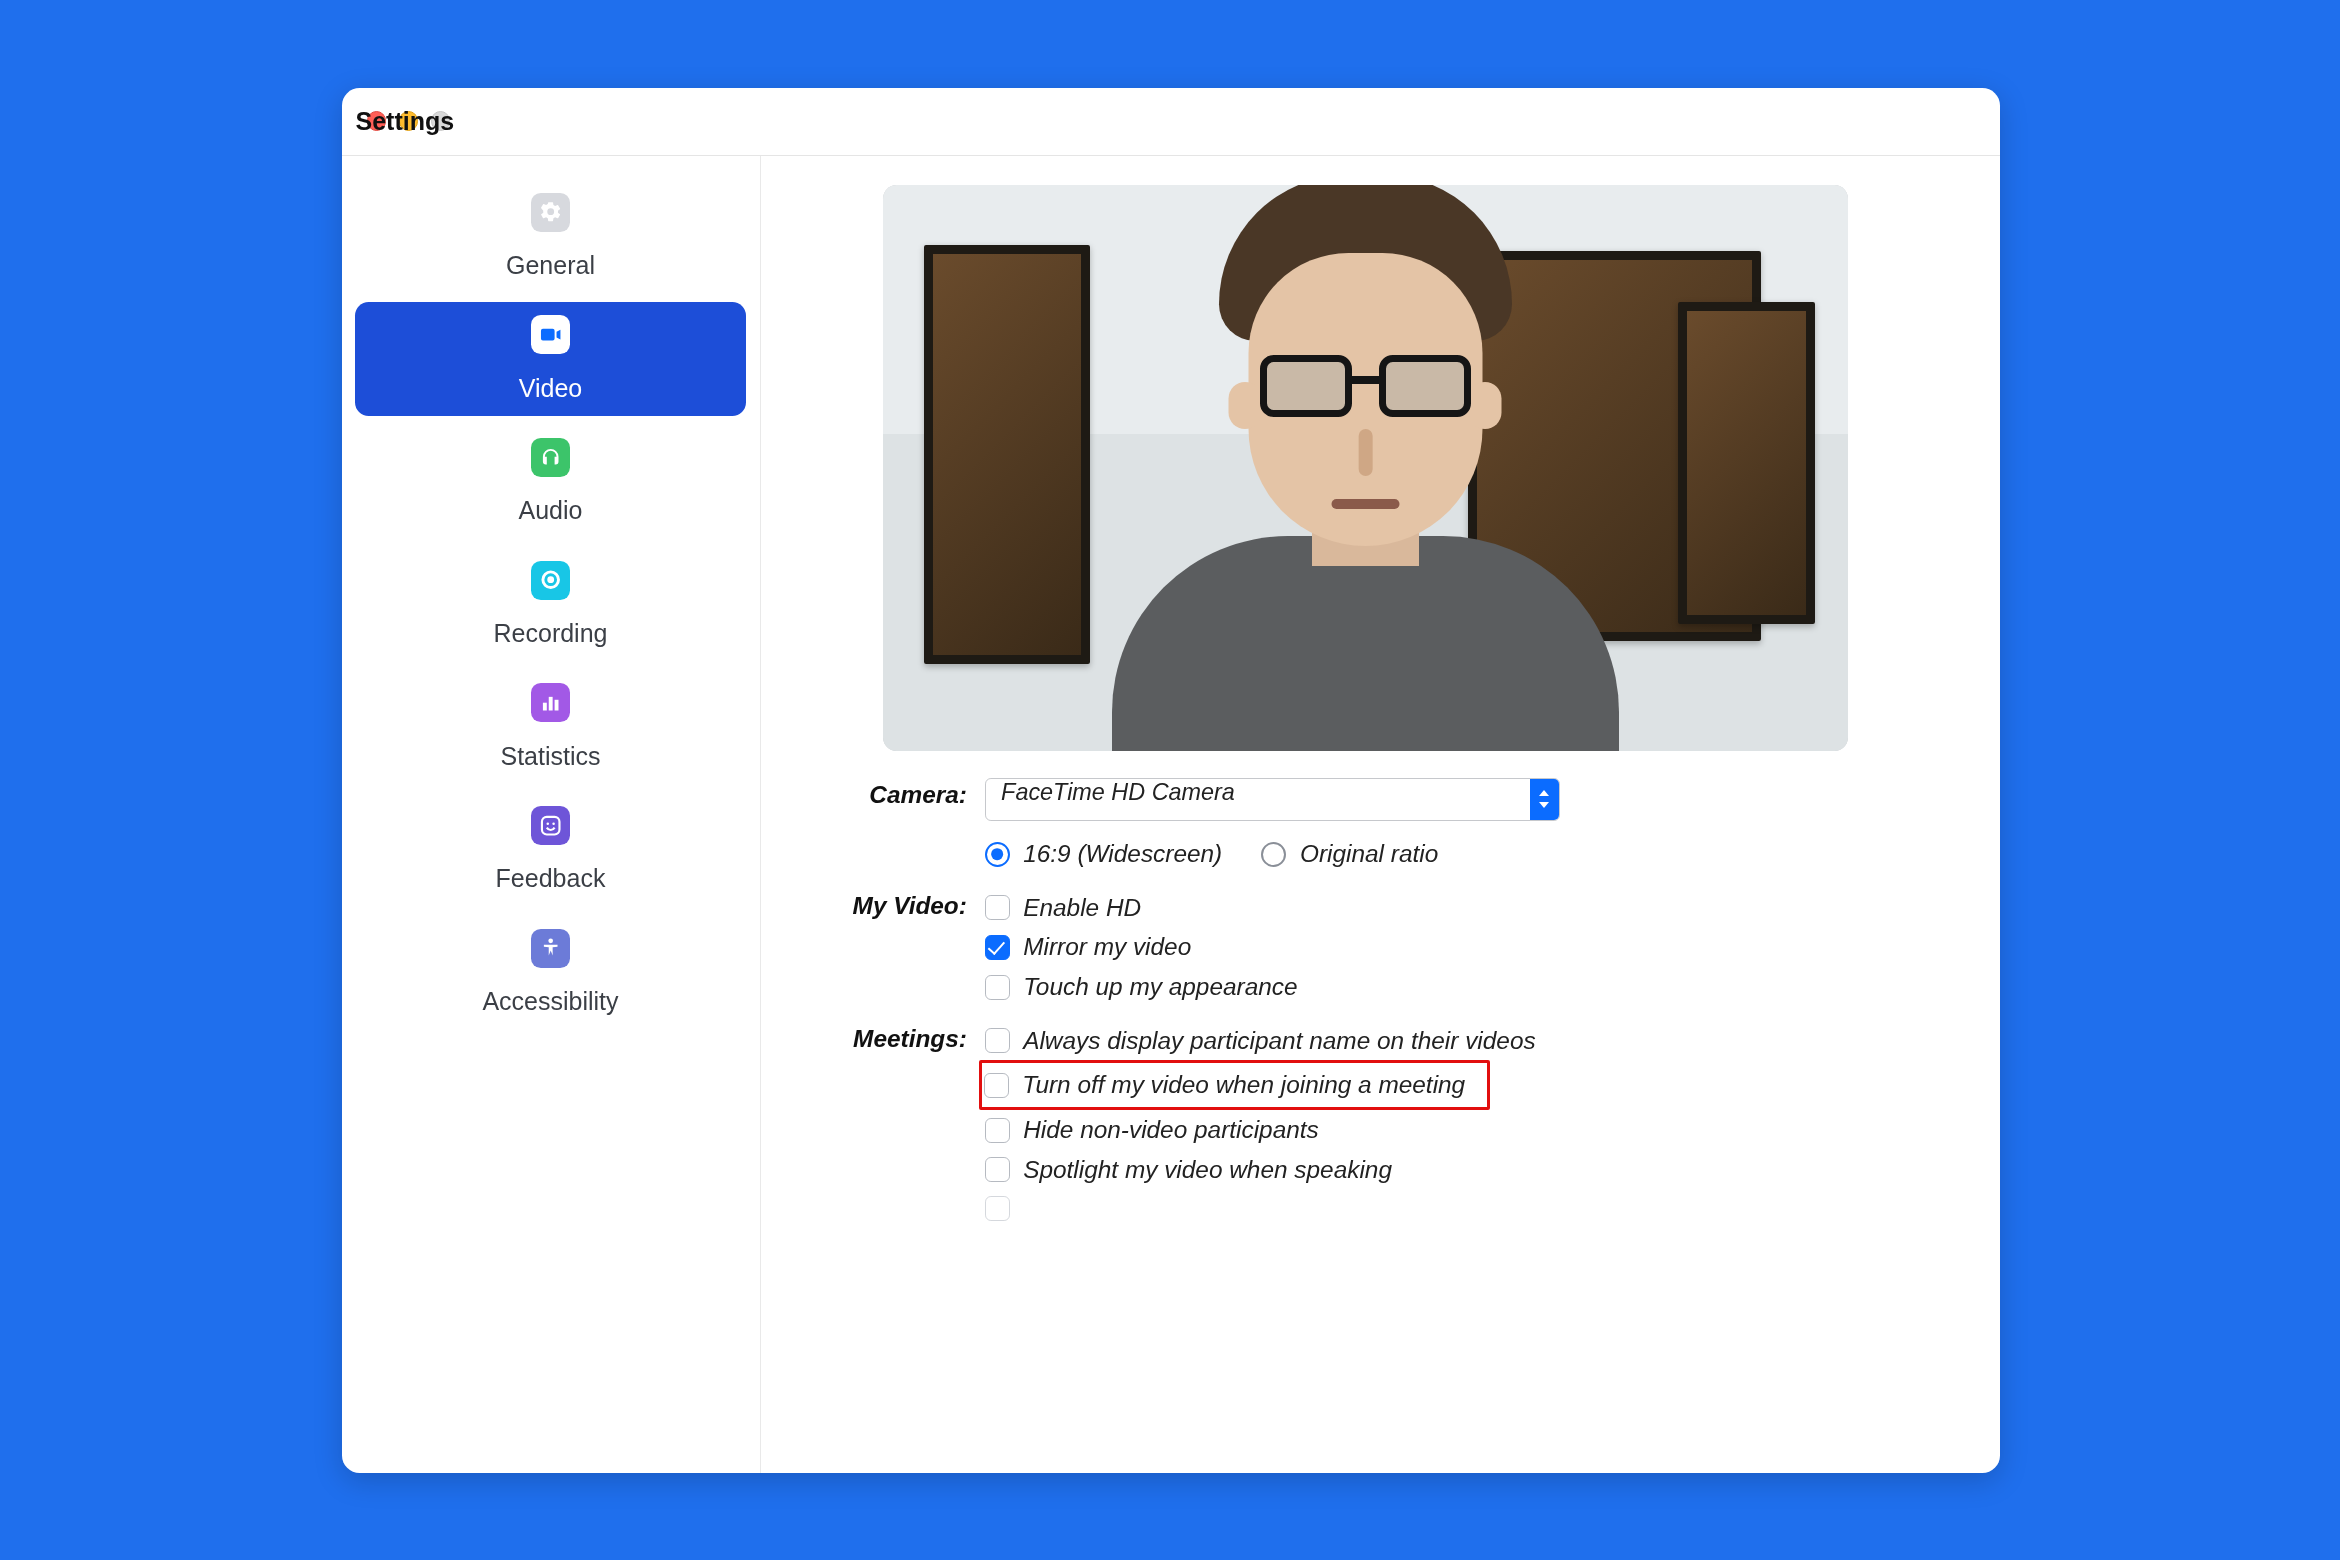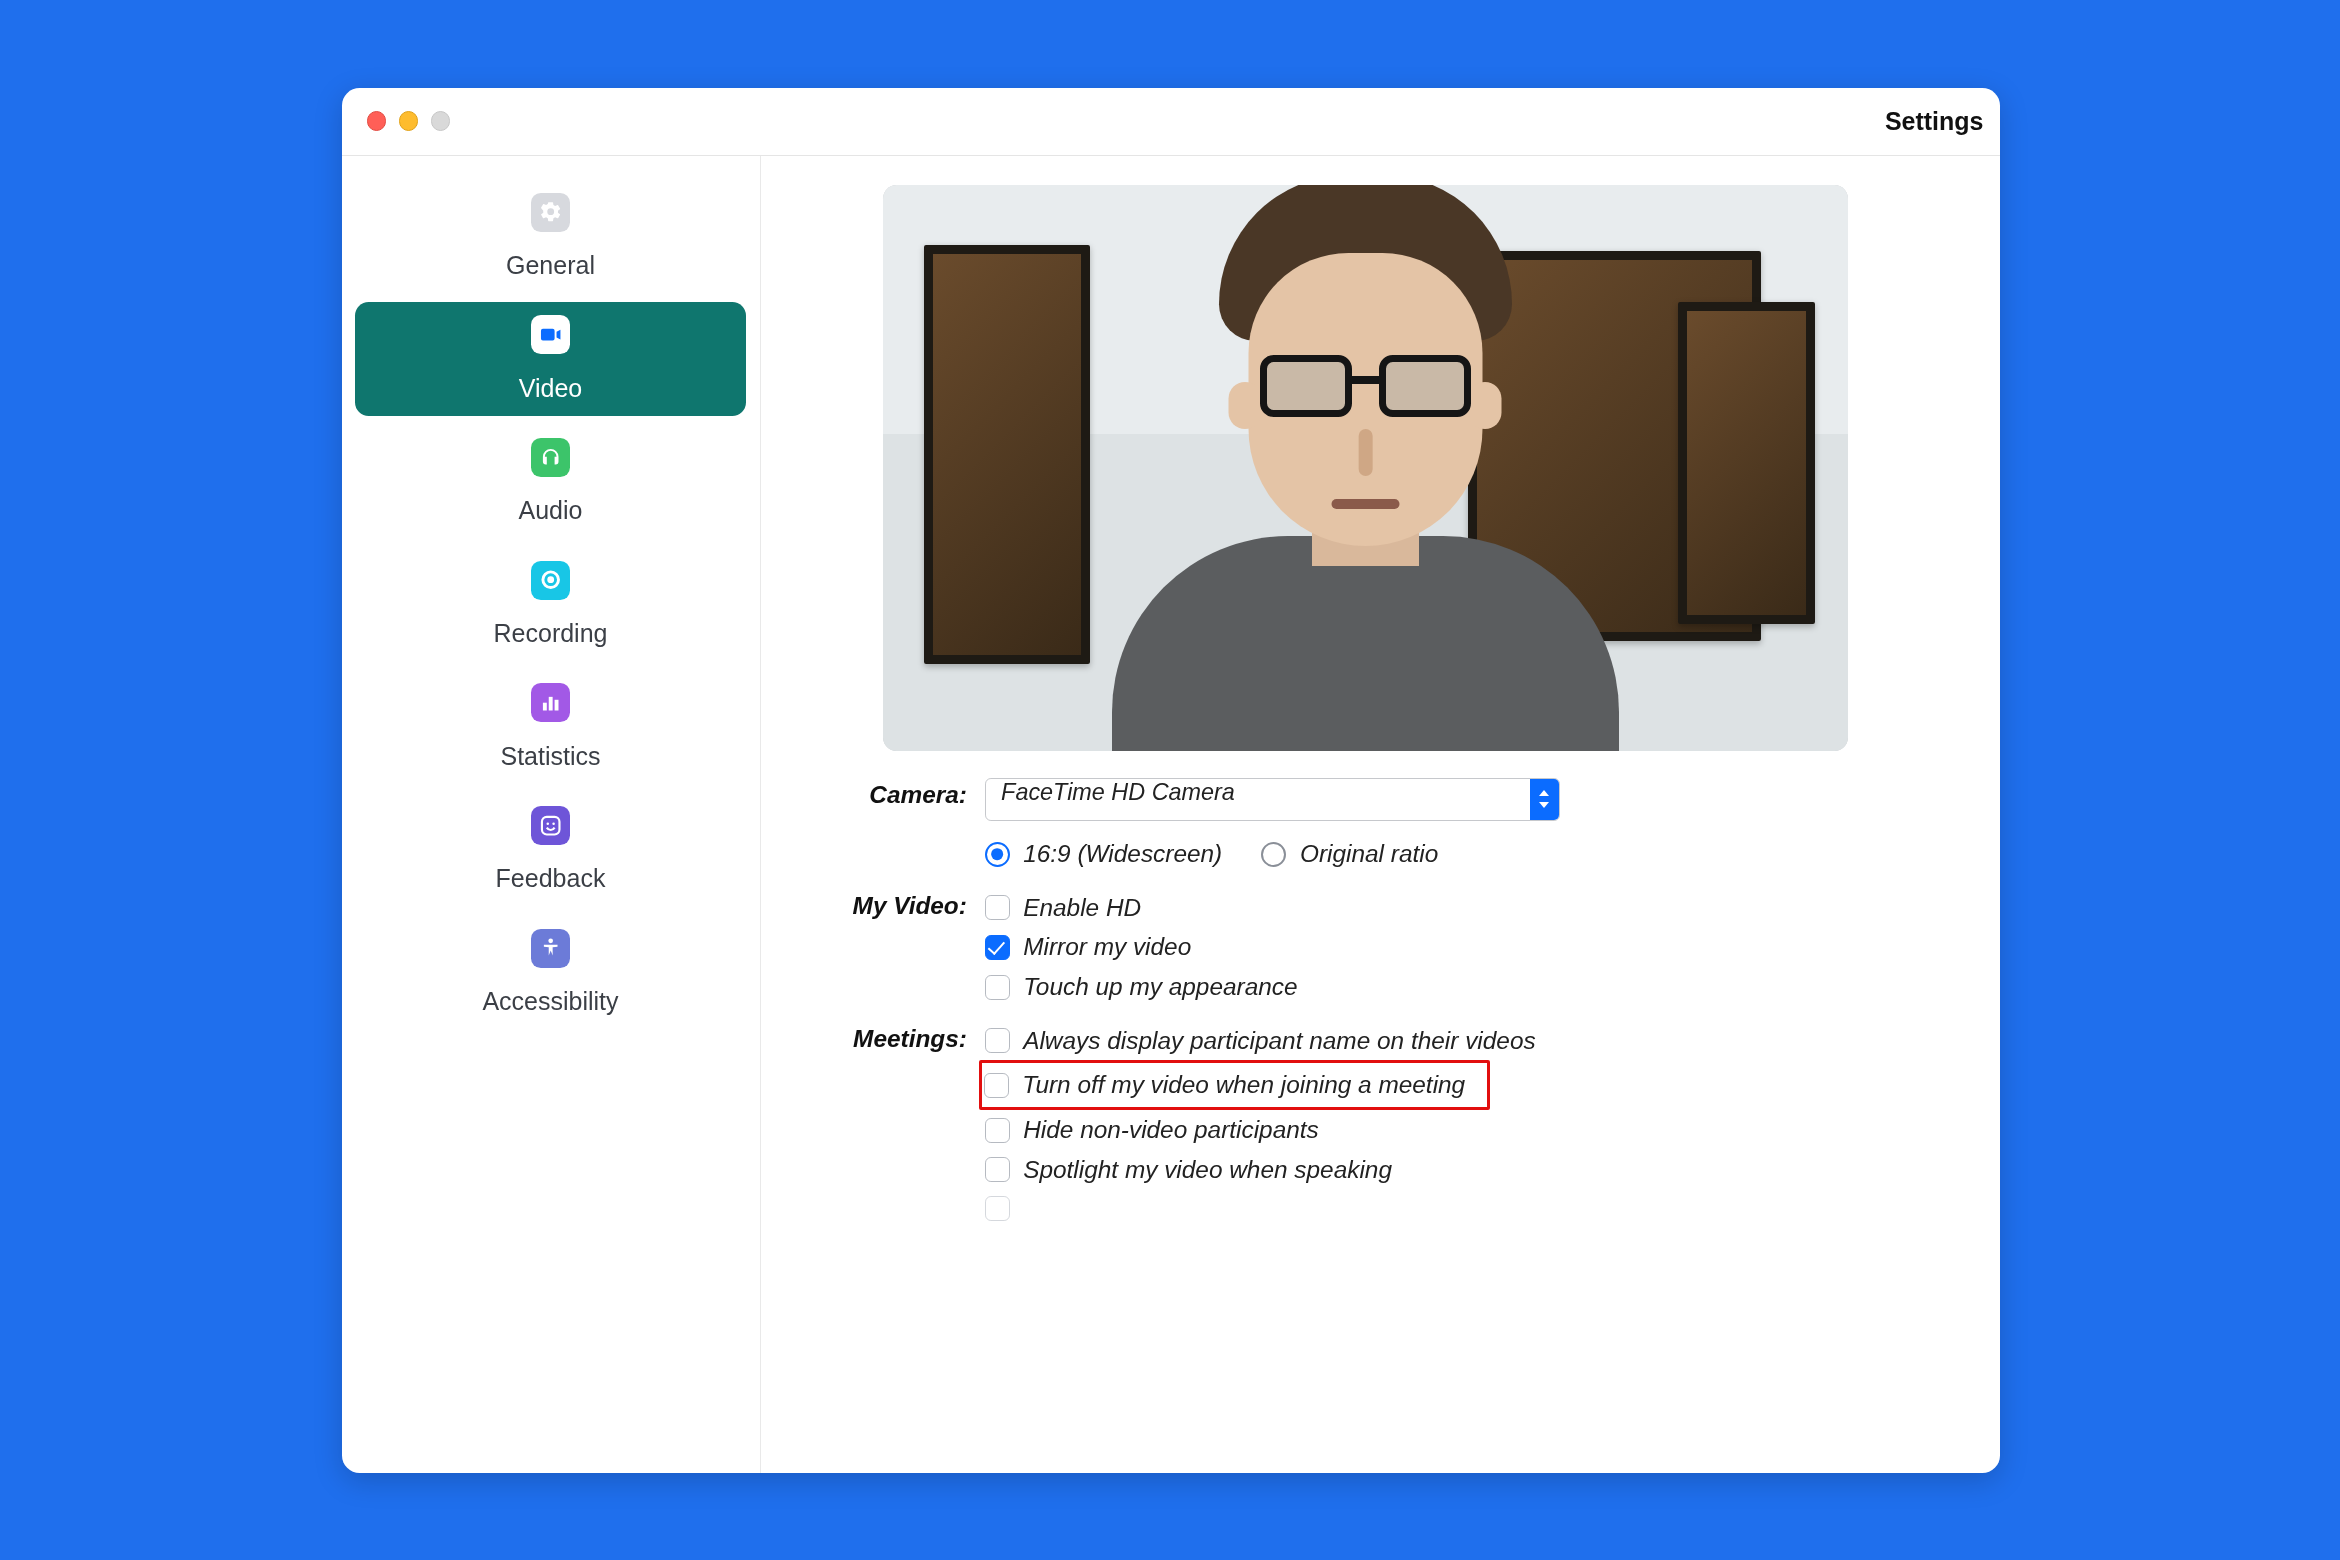--- a/index.html
+++ b/index.html
@@ -38,21 +38,21 @@
   }
   .tl {
     width: 19.5px; height: 19.5px; border-radius: 50%;
   }
   .tl.red { background: #ff5f57; border: 1px solid #e24b41; }
   .tl.yellow { background: #febc2e; border: 1px solid #e1a117; }
   .tl.green { background: #d9d9d9; border: 1px solid #c7c7c7; }
   .title {
     position: absolute;
     left: 0; right: 16px;
-    text-align: right;
+    text-align: left;
     font-size: 25px;
     font-weight: 700;
     color: #111;
     pointer-events: none;
     margin-left: 14px;
   }
   .body {
     flex: 1;
     display: flex;
     min-height: 0;
@@ -69,21 +69,21 @@
     gap: 19.5px;
     padding: 13.7px 19.5px;
     border-radius: 13.7px;
     font-size: 25px;
     color: #3b3f46;
     cursor: pointer;
     margin-bottom: 7.8px;
     flex-direction: column;
   }
   .nav-item.active {
-    background: #0f766e;
+    background: #1d4ed8;
     color: #fff;
   }
   .nav-icon {
     width: 39px; height: 39px;
     border-radius: 9.8px;
     display: flex; align-items: center; justify-content: center;
     flex-shrink: 0;
   }
   .nav-icon svg { width: 23.4px; height: 23.4px; }
   .ic-general { background: #d7d9de; }

